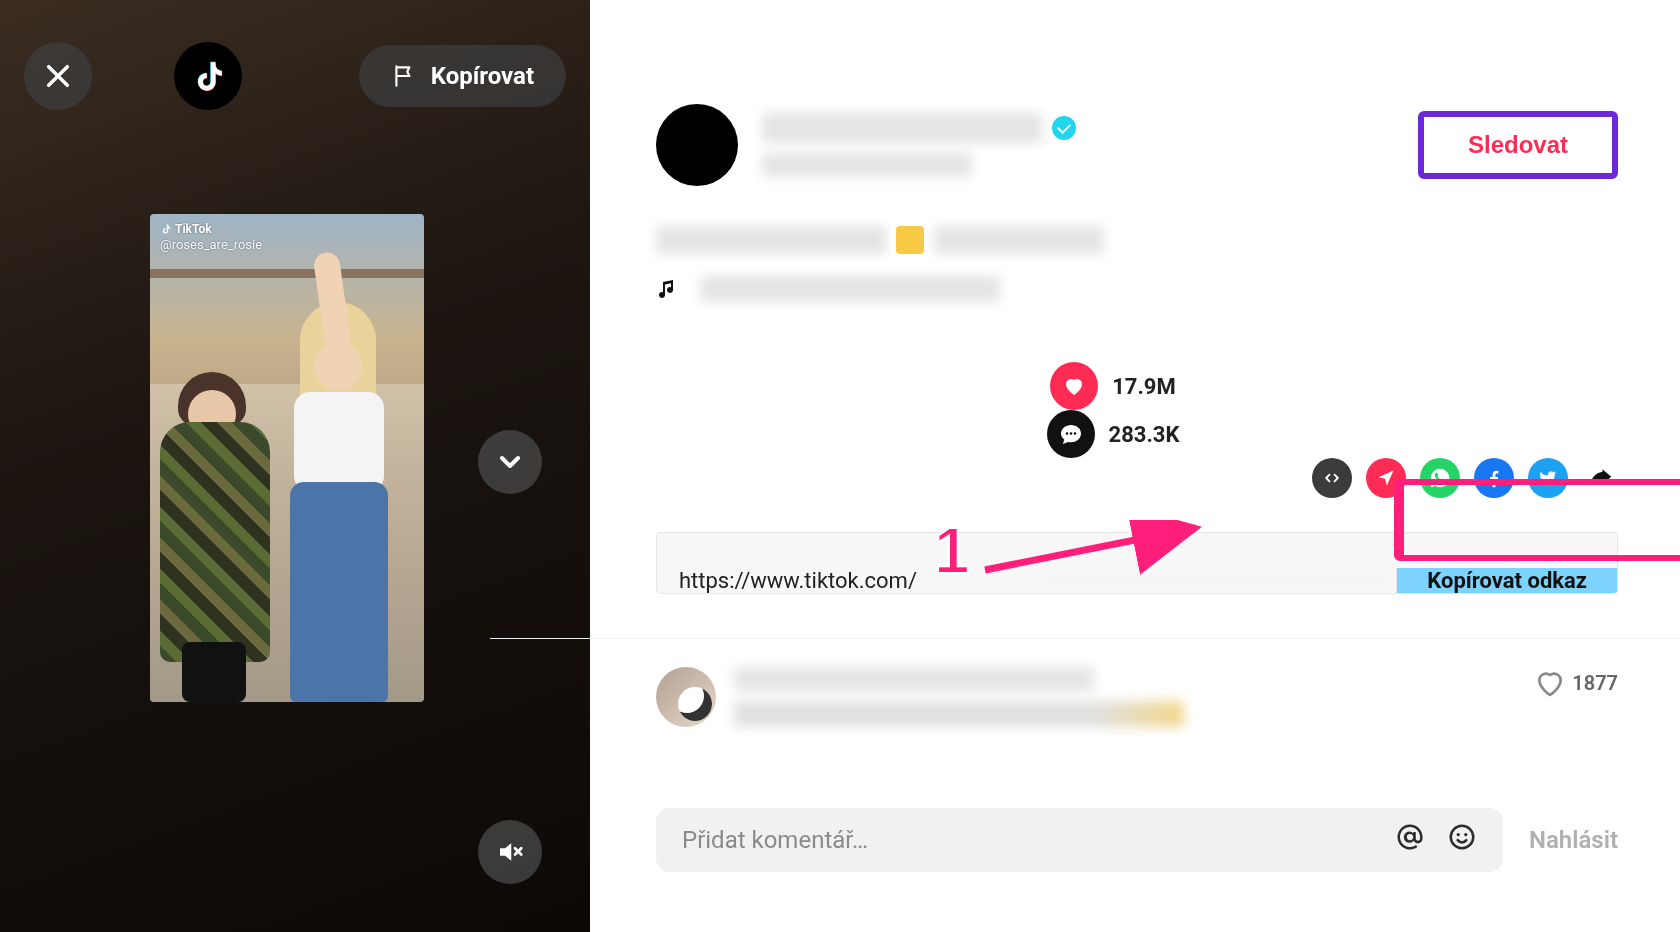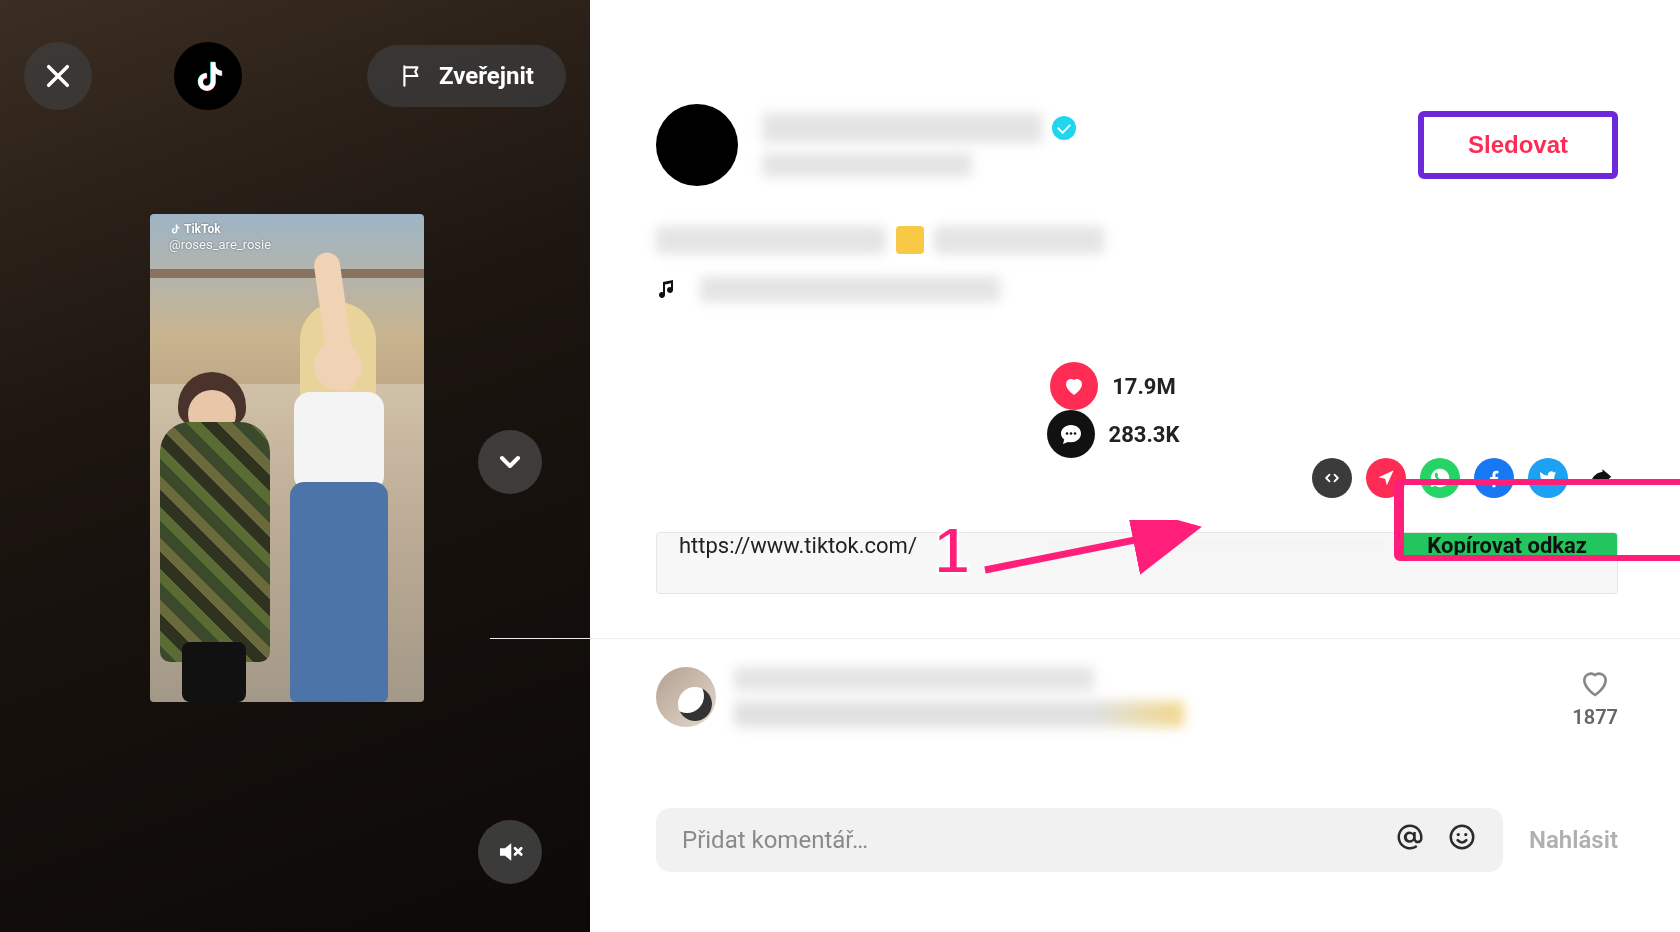--- a/index.html
+++ b/index.html
@@ -7,21 +7,21 @@
   .root { display:flex; width:100%; height:100%; }
 
   
   .video-panel { position:relative; width:590px; height:100%; background:linear-gradient(160deg,#3b2d22 0%, #1c1510 40%, #0c0907 100%); flex-shrink:0; }
   .vp-top { position:absolute; top:42px; left:24px; right:24px; display:flex; align-items:center; gap:18px; }
   .circle-btn { width:68px; height:68px; border-radius:50%; background:rgba(60,60,60,0.78); display:flex; align-items:center; justify-content:center; cursor:pointer; }
   .circle-btn svg { width:32px; height:32px; }
   .tiktok-logo-circle { width:68px; height:68px; margin-left:64px; border-radius:50%; background:#000; display:flex; align-items:center; justify-content:center; }
   .report-btn { margin-left:auto; height:62px; padding:0 32px; border-radius:34px; background:rgba(60,60,60,0.75); display:flex; align-items:center; gap:14px; color:#fff; font-weight:700; font-size:24px; cursor:pointer; }
   .video-frame { position:absolute; left:150px; top:214px; width:274px; height:488px; border-radius:4px; background:linear-gradient(180deg,#9eb4c6 0%, #c9b490 25%, #a58c6d 60%, #7a6a53 100%); overflow:hidden; }
-  .vf-watermark { position:absolute; top:8px; left:10px; color:#fff; font-size:12px; font-weight:700; line-height:14px; text-shadow:0 0 2px rgba(0,0,0,.5);margin-left:9px;}
+  .vf-watermark { position:absolute; top:8px; left:10px; color:#fff; font-size:12px; font-weight:700; line-height:14px; text-shadow:0 0 2px rgba(0,0,0,.5);}
   .vf-watermark small { display:block; font-weight:400; font-size:13px; opacity:.9;}
   
   .fig { position:absolute; bottom:0; }
   .fig1 { left:10px; width:110px; height:360px; }
   .fig2 { left:120px; width:140px; height:430px; }
   .dress-camo { position:absolute; left:0; top:80px; width:110px; height:240px; background:
      repeating-linear-gradient(45deg,#3b4a2a 0 12px,#5a6b33 12px 22px,#2e321f 22px 34px,#6b6a3c 34px 44px);
      border-radius:30px 30px 10px 10px;}
   .head1 { position:absolute; left:28px; top:48px; width:48px; height:48px; border-radius:50%; background:#e8c7a9; }
   .hair1 { position:absolute; left:18px; top:30px; width:68px; height:54px; border-radius:40px 40px 20px 20px; background:#4a332b;}
@@ -60,37 +60,37 @@
   .stat-icon.comment { background:#111;}
   .share-icons { margin-left:auto; display:flex; align-items:center; gap:14px;}
   .sh { width:40px; height:40px; border-radius:50%; display:flex; align-items:center; justify-content:center; cursor:pointer;}
   .sh.embed { background:#3b3b3b;}
   .sh.send { background:#fe2c55;}
   .sh.wa { background:#25d366;}
   .sh.fb { background:#1877f2;}
   .sh.tw { background:#1da1f2;}
   .share-arrow { width:36px; height:36px; display:flex; align-items:center; justify-content:center; cursor:pointer; color:#111;}
 
-  .link-row { margin:34px 0 0 66px; display:flex; align-items:flex-start; border:1px solid #e5e5e5; border-radius:4px; background:#f7f7f7; overflow:hidden; height:62px;}
+  .link-row { margin:34px 0 0 66px; display:flex; align-items:flex-end; border:1px solid #e5e5e5; border-radius:4px; background:#f7f7f7; overflow:hidden; height:62px;}
   .link-text { flex:1; display:flex; align-items:center; padding:0 22px; color:#222; font-size:22px; white-space:nowrap; overflow:hidden; position:relative;}
   .link-blur { position:absolute; left:390px; right:10px; top:12px; bottom:12px; background:#dcdcdc; filter:blur(5px); border-radius:4px;}
-  .copy-btn { background:#22c55e; border-left:1px solid #e5e5e5; padding:0 30px; display:flex; align-items:center; font-weight:700; font-size:22px; cursor:pointer; color:#111;}
+  .copy-btn { background:#7dd3fc; border-left:1px solid #e5e5e5; padding:0 30px; display:flex; align-items:center; font-weight:700; font-size:22px; cursor:pointer; color:#111;}
 
   
   .anno-box { position:absolute; border:6px solid #ff1f7a; border-radius:6px; pointer-events:none; }
   .anno-num { position:absolute; color:#ff1f7a; font-weight:900; font-size:64px; -webkit-text-stroke:2px #fff; text-shadow:0 0 6px #fff; pointer-events:none; font-family:Arial,sans-serif;}
   .anno-arrow { position:absolute; pointer-events:none; }
 
   .divider { margin-top:44px; height:1px; width:200%; margin-left:-100px; background:#eee;}
 
   .comment-row { margin:28px 0 0 66px; display:flex; align-items:flex-start; gap:18px;}
   .comment-av { width:60px; height:60px; border-radius:50%; background:linear-gradient(135deg,#b3a090,#e4d9cc); flex-shrink:0; overflow:hidden; position:relative;}
   .comment-av::after{ content:""; position:absolute; width:34px; height:34px; background:#fff; border-radius:50%; right:4px; bottom:6px; box-shadow: -8px -8px 0 0 #333 inset;}
   .comment-body { flex:1; }
-  .comment-like { display:flex; flex-direction:column; align-items:center; gap:6px; color:#666; font-size:20px; font-weight:600; margin-left:14px;}
+  .comment-like { display:flex; flex-direction:row; align-items:center; gap:6px; color:#666; font-size:20px; font-weight:600; margin-left:14px;}
   .comment-like svg{width:32px;height:32px;}
 
   .compose-bar { margin-top:auto; margin-bottom:60px; margin-left:66px; display:flex; align-items:center; gap:26px;}
   .compose-input { flex:1; height:64px; border-radius:14px; background:#f1f1f1; display:flex; align-items:center; padding:0 26px; color:#8a8a8a; font-size:24px; gap:16px;}
   .compose-input .spacer{flex:1;}
   .compose-icons { display:flex; align-items:center; gap:22px; font-size:28px;}
   .post-btn { color:#b0b0b0; font-size:24px; font-weight:600; cursor:default;}
 </style>
 </head>
 <body>
@@ -108,21 +108,21 @@
         <svg viewBox="0 0 48 48" width="38" height="38">
           <path d="M33 10c1 4 4 7 8 7v6c-3 0-6-1-8-3v11c0 6-5 11-11 11S11 37 11 31s5-11 11-11v6c-3 0-5 2-5 5s2 5 5 5 5-2 5-5V6h6v4z" fill="#25f4ee"></path>
           <path d="M34 11c1 4 4 7 8 7v6c-3 0-6-1-8-3v11c0 6-5 11-11 11S12 38 12 32s5-11 11-11v6c-3 0-5 2-5 5s2 5 5 5 5-2 5-5V7h6v4z" fill="#fe2c55"></path>
           <path d="M33.5 10.5c1 4 4 7 8 7v6c-3 0-6-1-8-3v11c0 6-5 11-11 11S11.5 37.5 11.5 31.5s5-11 11-11v6c-3 0-5 2-5 5s2 5 5 5 5-2 5-5V6.5h6v4z" fill="#fff"></path>
         </svg>
       </div>
       <div class="report-btn">
         <svg viewBox="0 0 24 24" width="26" height="26">
             <path d="M5 3v18M5 4h12l-2 4 2 4H5" fill="none" stroke="#fff" stroke-width="2" stroke-linejoin="round" stroke-linecap="round"></path>
           </svg>
-        <span>Zveřejnit</span>
+        <span>Kopírovat</span>
       </div>
     </div>
 
     <div class="video-frame">
       <div class="vf-struct"></div>
       <div class="fig fig2">
         <div class="hair2a"></div>
           <div class="arm2"></div>
           <div class="head2"></div>
           <div class="torso2"></div>

